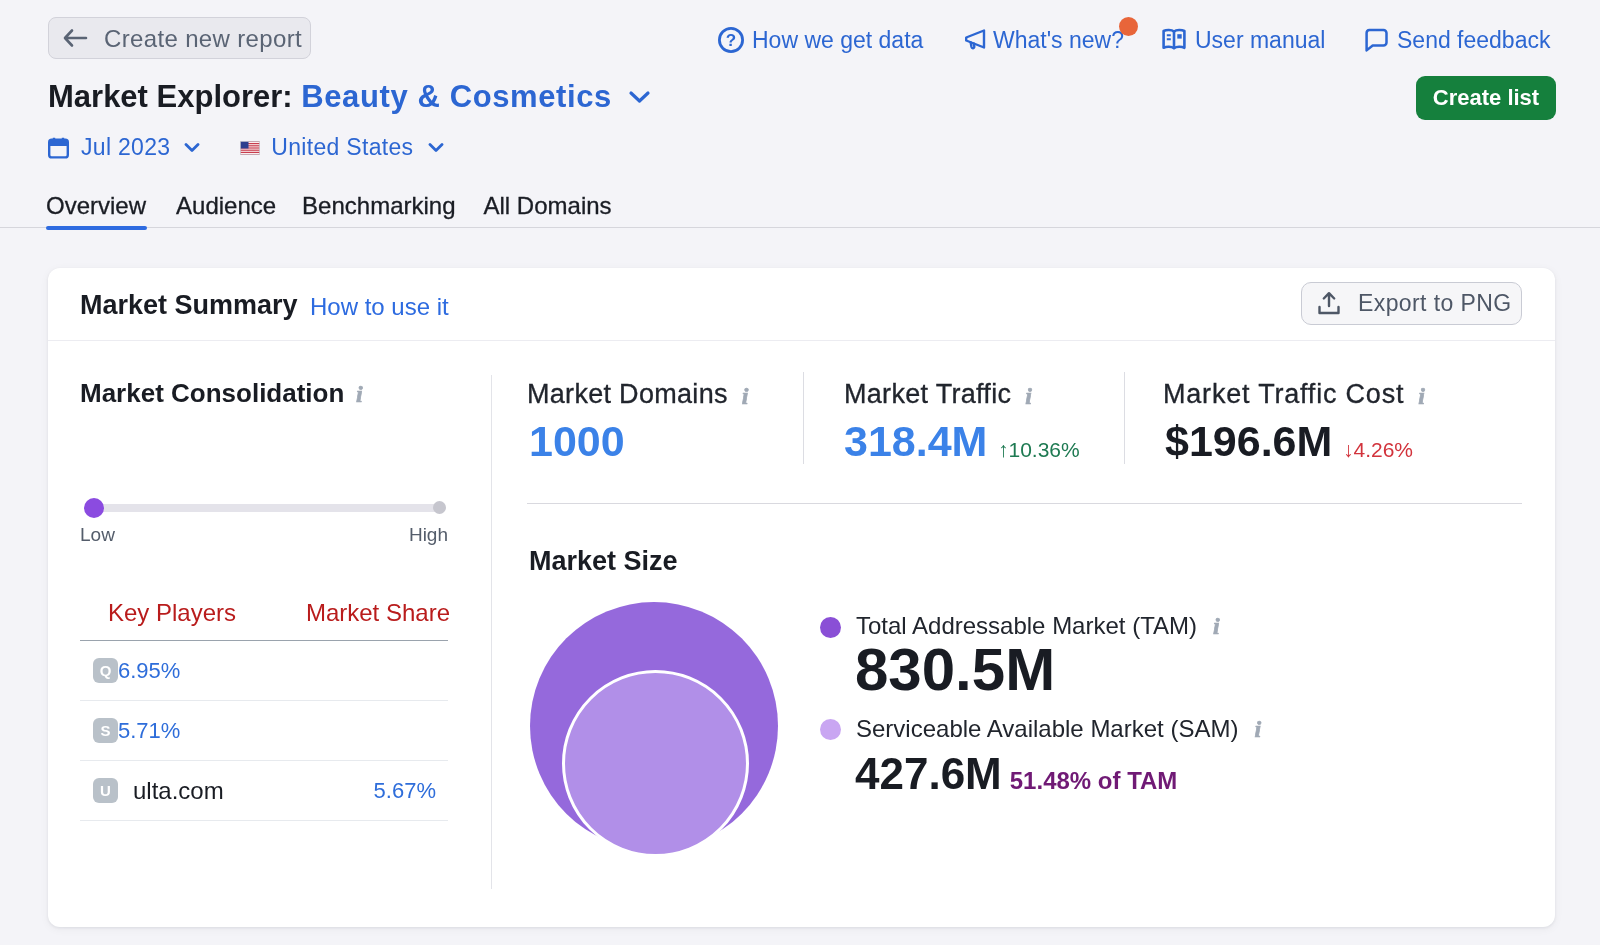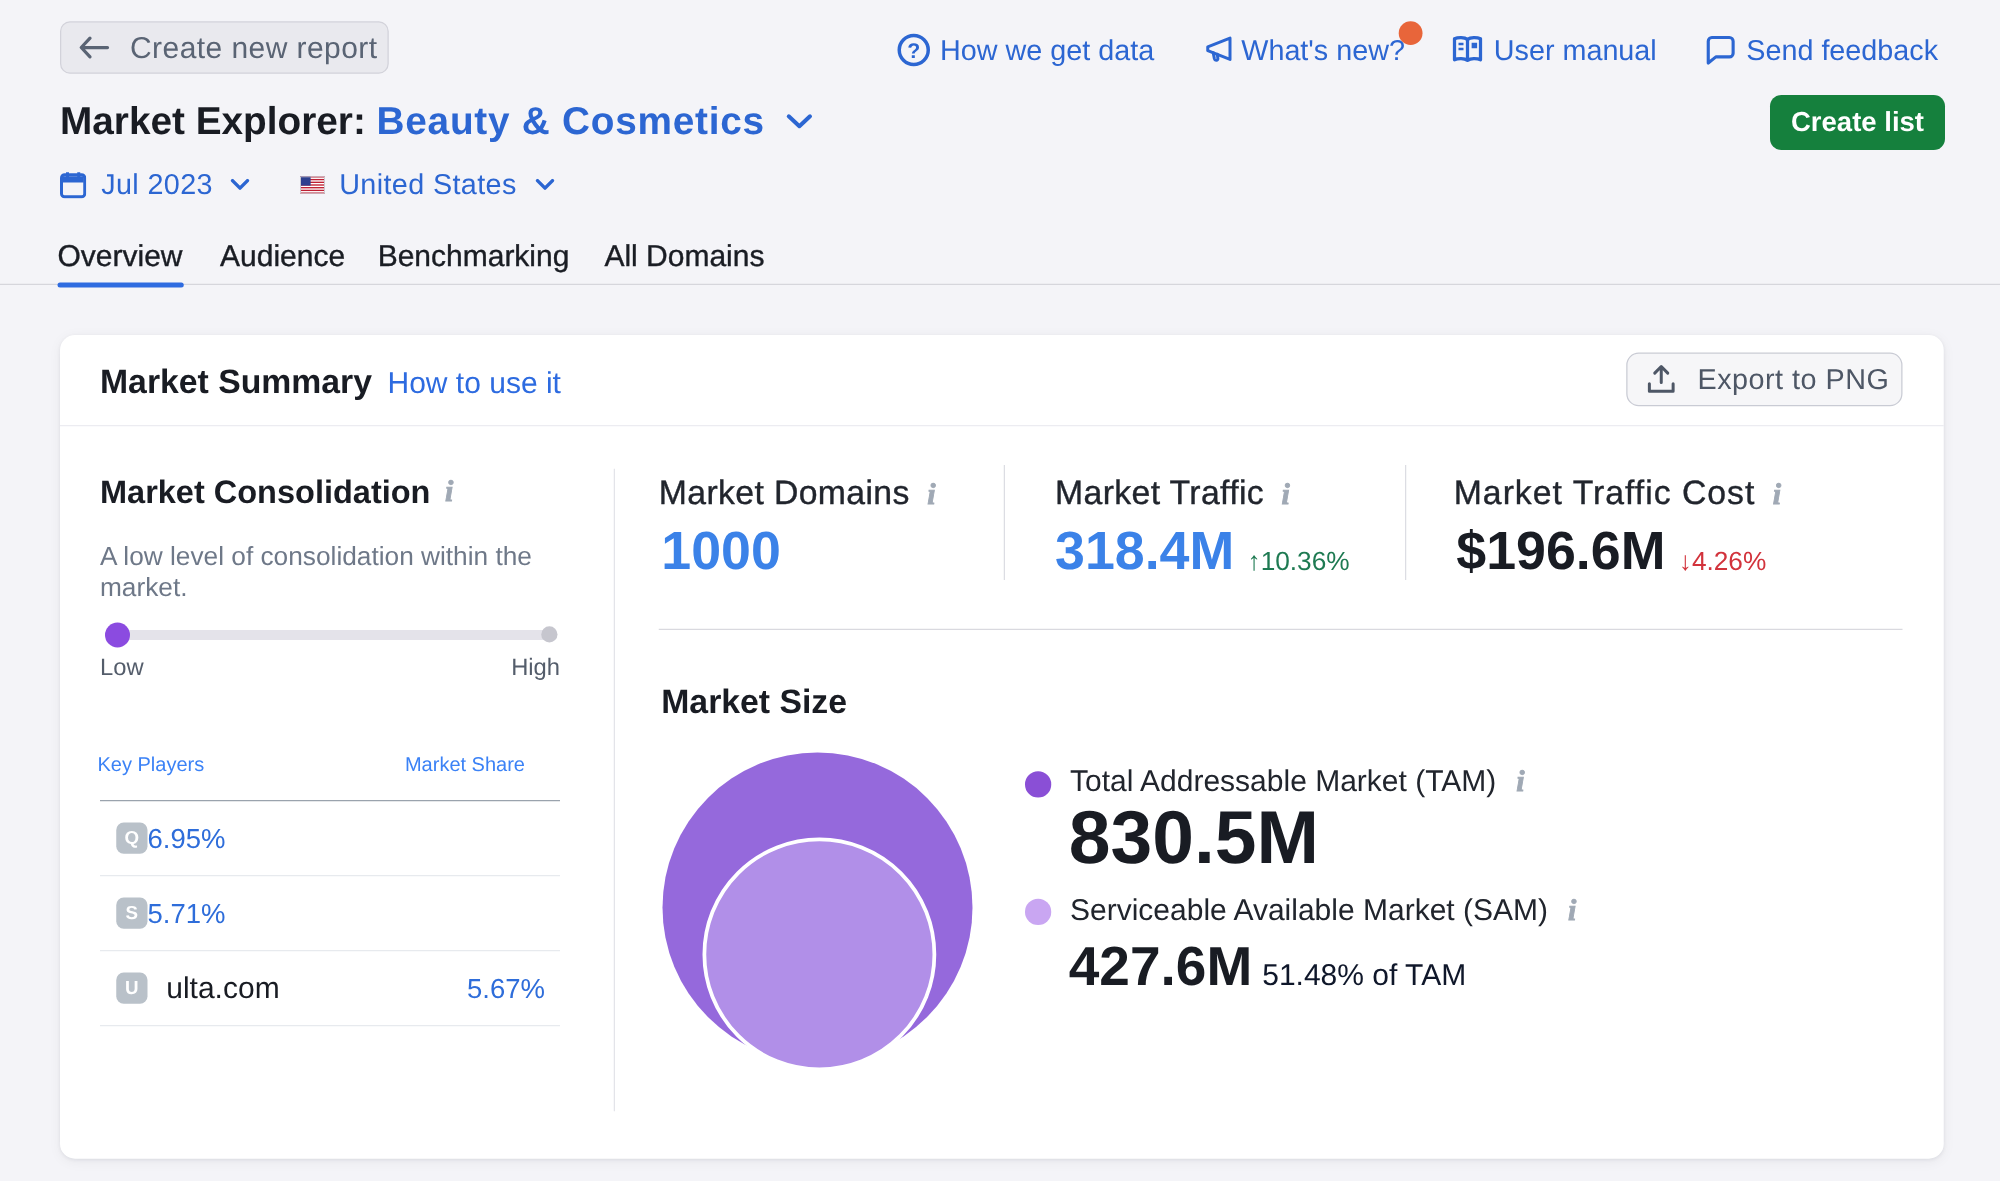--- a/index.html
+++ b/index.html
@@ -35,21 +35,21 @@
 #mc-title { left:32px; top:112px; font-size:26px; line-height:26px; font-weight:700; color:#191c23; }
 .info-i { font-family:"Liberation Serif", serif; font-style:italic; font-weight:700; color:#a0a9b5; font-size:24px; -webkit-text-stroke:0.7px #a0a9b5; }
 #mc-info { left:308px; top:113px; }
 #mc-desc { left:32px; top:165px; width:356px; font-size:21px; line-height:25px; color:#6e7888; }
 #slider-track { left:38px; top:236px; width:356px; height:8px; border-radius:4px; background:#e4e3ea; }
 #slider-thumb { left:36px; top:230px; width:20px; height:20px; border-radius:50%; background:#8b4be0; }
 #slider-end { left:385px; top:233px; width:13px; height:13px; border-radius:50%; background:#c6c6ce; }
 #lbl-low { left:32px; top:257px; font-size:19px; line-height:19px; color:#545d6b; }
 #lbl-high { left:340px; top:257px; width:60px; text-align:right; font-size:19px; line-height:19px; color:#545d6b; }
 
-#tbl-head { left:30px; top:335px; width:342px; display:flex; justify-content:space-between; font-size:16px; line-height:20px; color:#3b82f6; }
+#tbl-head { left:60px; top:335px; width:342px; display:flex; justify-content:space-between; font-size:24px; line-height:20px; color:#b91c1c; }
 #tbl-hline { left:32px; top:372px; width:368px; height:1px; background:#9aa3ad; }
 .row { left:32px; width:372px; height:59px; display:flex; align-items:center; }
 .row .fav { width:25px; height:25px; border-radius:6px; background:#b9c1c9; color:#fff; font-size:15px; font-weight:700; display:flex; align-items:center; justify-content:center; margin-left:13px; }
 .row .dom { margin-left:15px; font-size:24px; color:#191c23; flex:1; }
 .row .val { font-size:22px; color:#2e6dda; margin-right:16px; }
 .rline { left:32px; width:368px; height:1px; background:#e7eaee; }
 #btn-view { left:32px; top:582px; width:161px; height:42px; background:#377ae3; border-radius:10px; color:#fff; font-size:22px; font-weight:700; display:flex; align-items:center; justify-content:center; }
 #vdiv { left:443px; top:107px; width:1px; height:514px; background:#e3e4e9; }
 
 .mlabel { top:113px; font-size:27px; line-height:27px; font-weight:400; color:#21252d; display:flex; letter-spacing:0.3px; -webkit-text-stroke:0.3px #21252d; }
@@ -64,21 +64,21 @@
 #circle-small { left:514px; top:402px; width:187px; height:187px; border-radius:50%; background:#b18fe8; border:3px solid #fff; }
 .legdot { width:21px; height:21px; border-radius:50%; }
 #tam-dot { left:772px; top:349px; background:#8a4fd6; }
 #tam-lbl { left:808px; top:346px; font-size:24px; line-height:24px; color:#21252d; display:flex; }
 #tam-lbl .info-i { margin-left:16px; position:relative; top:0px; }
 #tam-num { left:807px; top:380px; font-size:60px; line-height:44px; font-weight:700; color:#191c23; }
 #sam-dot { left:772px; top:451px; background:#c9a6f2; }
 #sam-lbl { left:808px; top:449px; font-size:24px; line-height:24px; color:#21252d; display:flex; }
 #sam-lbl .info-i { margin-left:16px; position:relative; top:0px; }
 #sam-num { left:807px; top:484px; font-size:44px; line-height:44px; font-weight:700; color:#191c23; display:flex; align-items:baseline; }
-#sam-num .sub { font-size:24px; font-weight:400; color:#0f172a; letter-spacing:0; margin-left:8px; }
+#sam-num .sub { font-size:24px; font-weight:700; color:#701a75; letter-spacing:0; margin-left:8px; }
 </style>
 </head>
 <body>
 
 <div class="abs" id="btn-back">
   <svg width="26" height="20" viewBox="0 0 26 20">
       <path d="M10 2.5 L3 10 L10 17.5 M3.5 10 L24 10" stroke="#5a6474" stroke-width="2.6" fill="none" stroke-linecap="round" stroke-linejoin="round"></path>
     </svg>
   <span>Create new report</span>
 </div>
@@ -164,21 +164,20 @@
   <div class="abs" id="btn-export">
     <svg width="24" height="25" viewBox="0 0 24 25">
         <path d="M12 15 L12 2.5 M6.8 7.5 L12 2.2 L17.2 7.5" stroke="#4e5766" stroke-width="2.4" fill="none" stroke-linecap="round" stroke-linejoin="round"></path>
         <path d="M2.5 16 L2.5 22 L21.5 22 L21.5 16" stroke="#4e5766" stroke-width="2.4" fill="none" stroke-linecap="round" stroke-linejoin="round"></path>
       </svg>
     <span>Export to PNG</span>
   </div>
 
   <div class="abs" id="mc-title">Market Consolidation</div>
   <div class="abs info-i" id="mc-info">i</div>
-  <div class="abs" id="mc-desc">A low level of consolidation within the market.</div>
   <div class="abs" id="slider-track"></div>
   <div class="abs" id="slider-thumb"></div>
   <div class="abs" id="slider-end"></div>
   <div class="abs" id="lbl-low">Low</div>
   <div class="abs" id="lbl-high">High</div>
 
   <div class="abs" id="tbl-head">
       <span>Key Players</span>
       <span>Market Share</span>
     </div>

